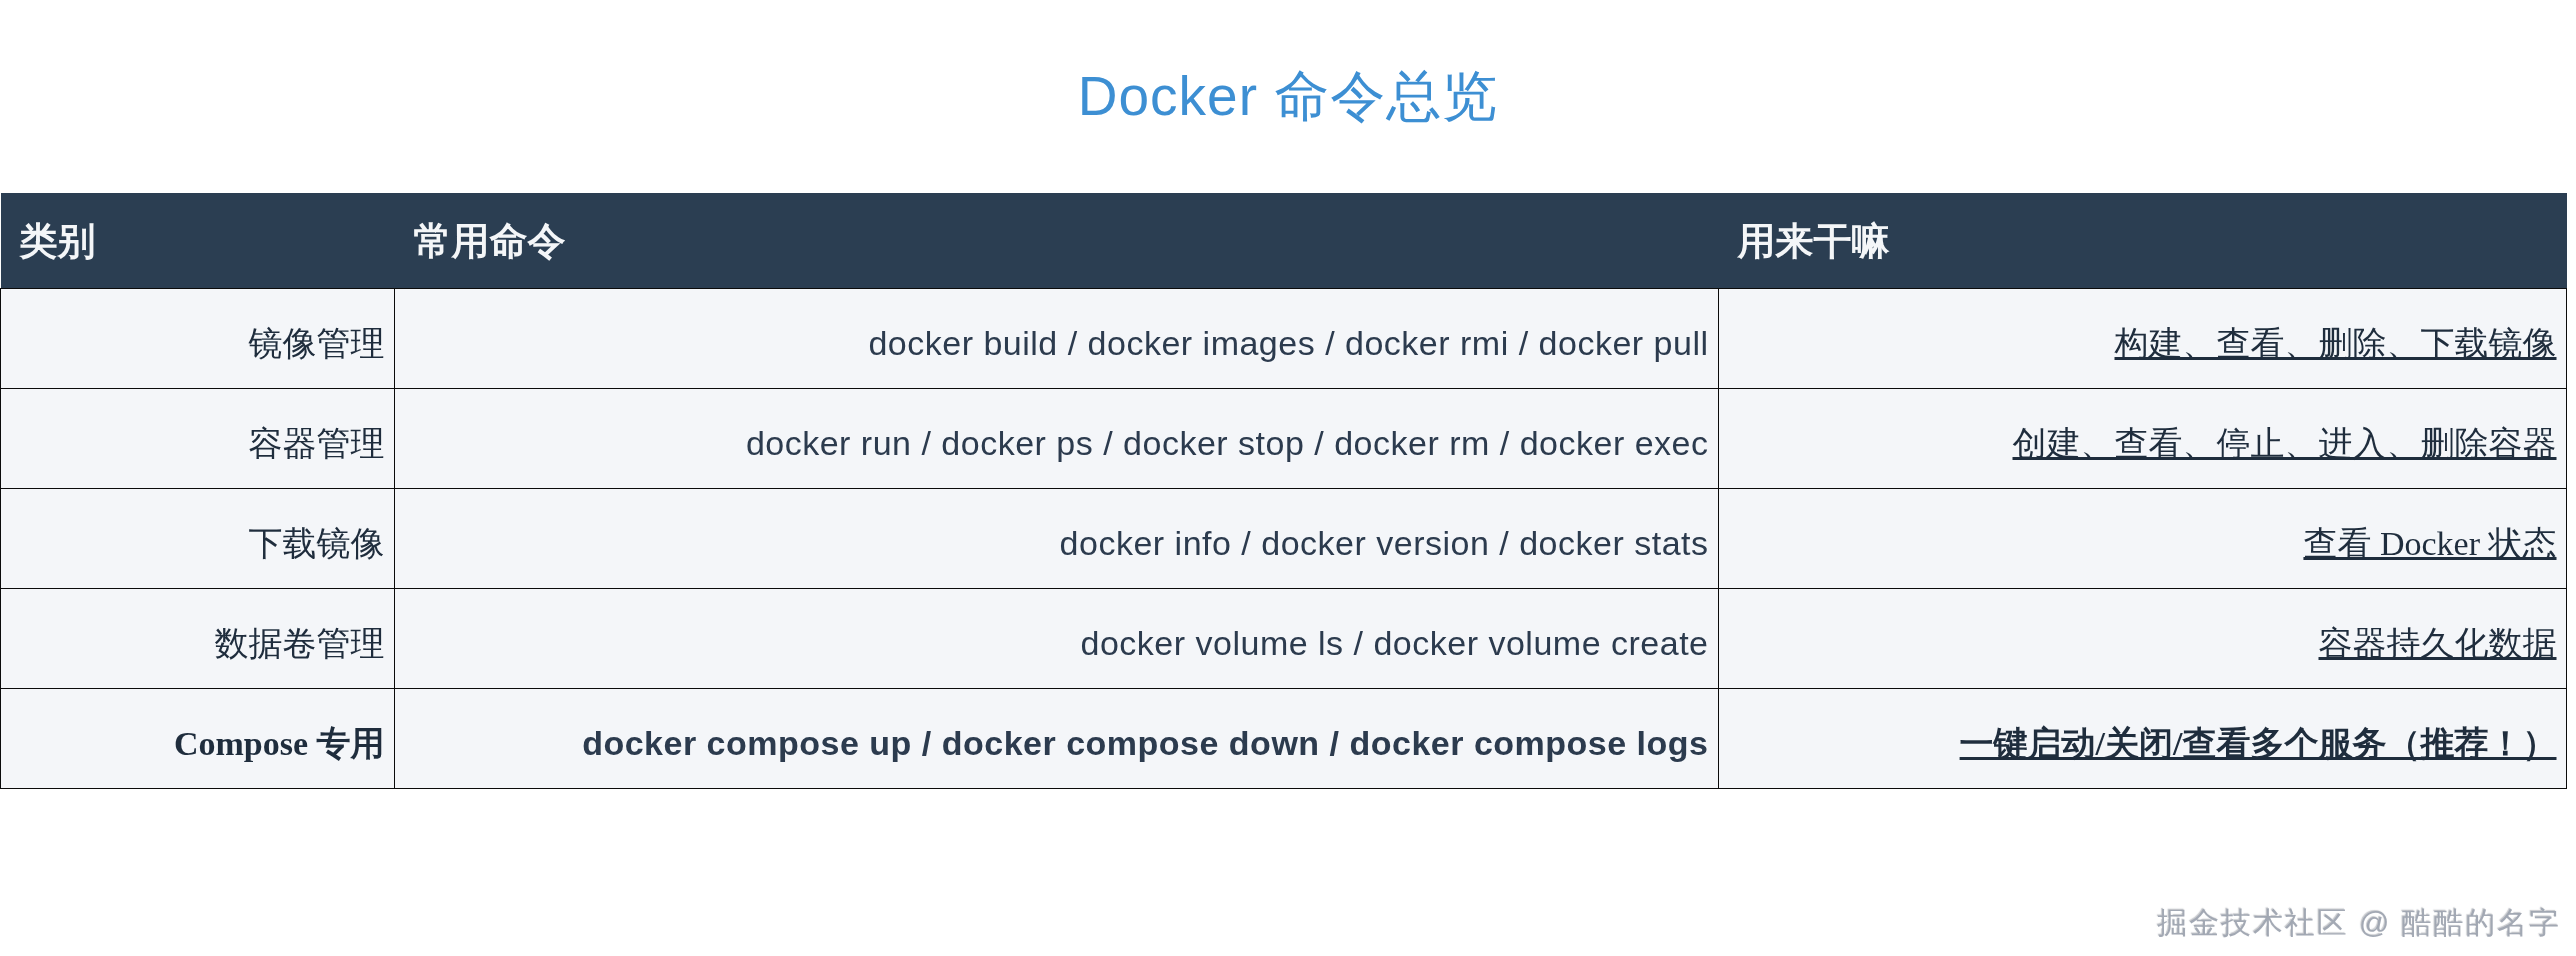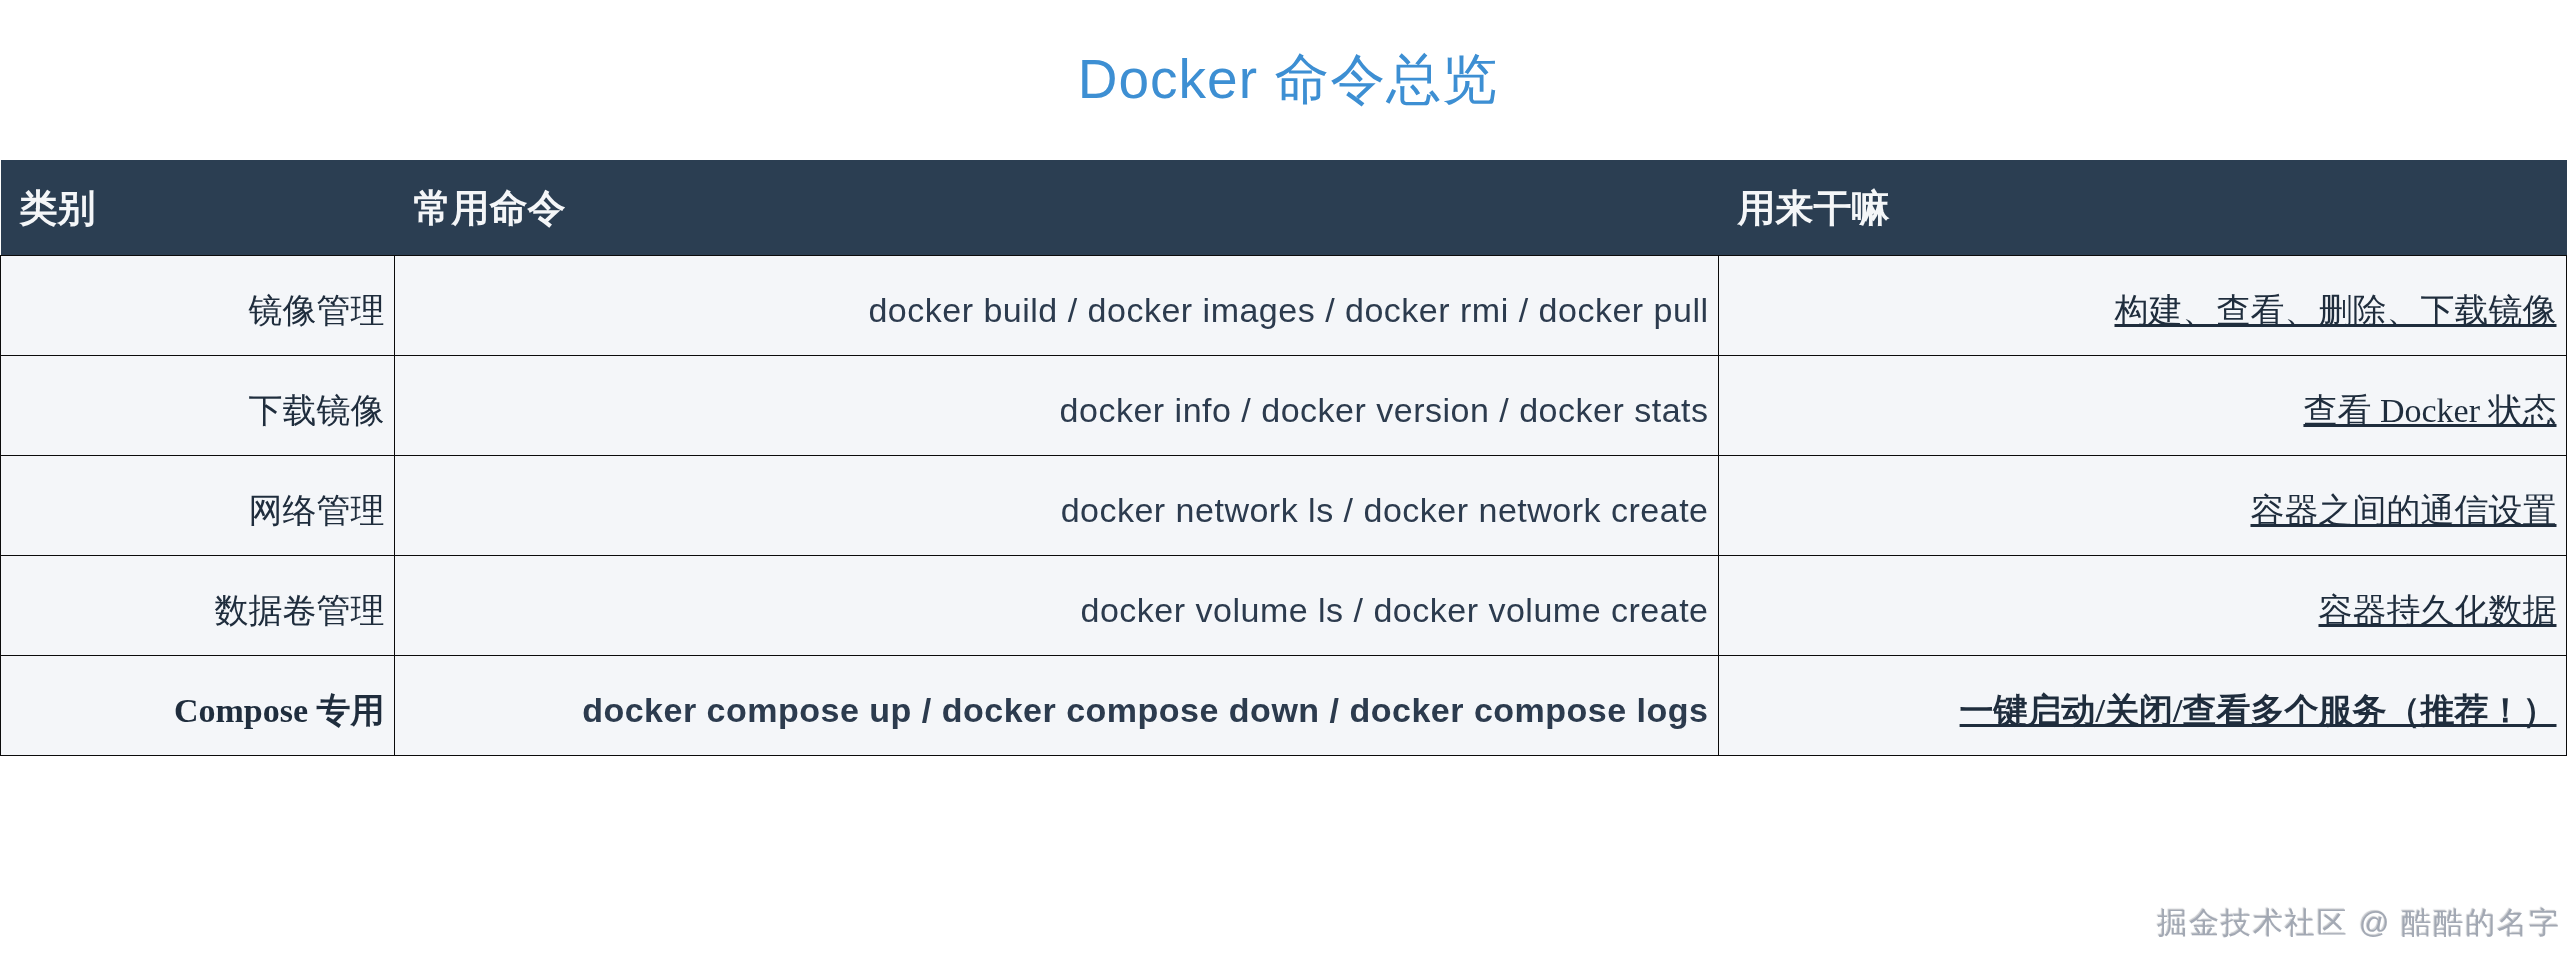--- a/index.html
+++ b/index.html
@@ -4,21 +4,21 @@
 <style>
   * { margin: 0; padding: 0; box-sizing: border-box; }
   html, body {
     width: 2576px; height: 957px;
     background: #ffffff;
     font-family: "Liberation Sans", sans-serif;
     overflow: hidden;
     position: relative;
   }
   .title-bar {
-    width: 100%; height: 160px;
+    width: 100%; height: 193px;
     display: flex; align-items: center; justify-content: center;
   }
   .page-title {
     color: #3d8fd3;
     font-size: 55px;
     font-weight: 500;
     letter-spacing: 1px;
     font-family: "Liberation Sans", sans-serif;
   }
   table.cmd-table {
@@ -99,28 +99,28 @@
       <th>用来干嘛</th>
     </tr>
   </thead>
   <tbody>
       <tr>
         <td class="col-category">镜像管理</td>
         <td class="col-commands">docker build / docker images / docker rmi / docker pull</td>
         <td class="col-purpose">构建、查看、删除、下载镜像</td>
       </tr>
       <tr>
+        <td class="col-category">容器管理</td>
+        <td class="col-commands">docker run / docker ps / docker stop / docker rm / docker exec</td>
+        <td class="col-purpose">创建、查看、停止、进入、删除容器</td>
+      </tr>
+      <tr>
         <td class="col-category">下载镜像</td>
         <td class="col-commands">docker info / docker version / docker stats</td>
         <td class="col-purpose">查看 Docker 状态</td>
-      </tr>
-      <tr>
-        <td class="col-category">网络管理</td>
-        <td class="col-commands">docker network ls / docker network create</td>
-        <td class="col-purpose">容器之间的通信设置</td>
       </tr>
       <tr>
         <td class="col-category">数据卷管理</td>
         <td class="col-commands">docker volume ls / docker volume create</td>
         <td class="col-purpose">容器持久化数据</td>
       </tr>
       <tr>
         <td class="col-category bold">Compose 专用</td>
         <td class="col-commands bold">docker compose up / docker compose down / docker compose logs</td>
         <td class="col-purpose bold">一键启动/关闭/查看多个服务（推荐！）</td>

